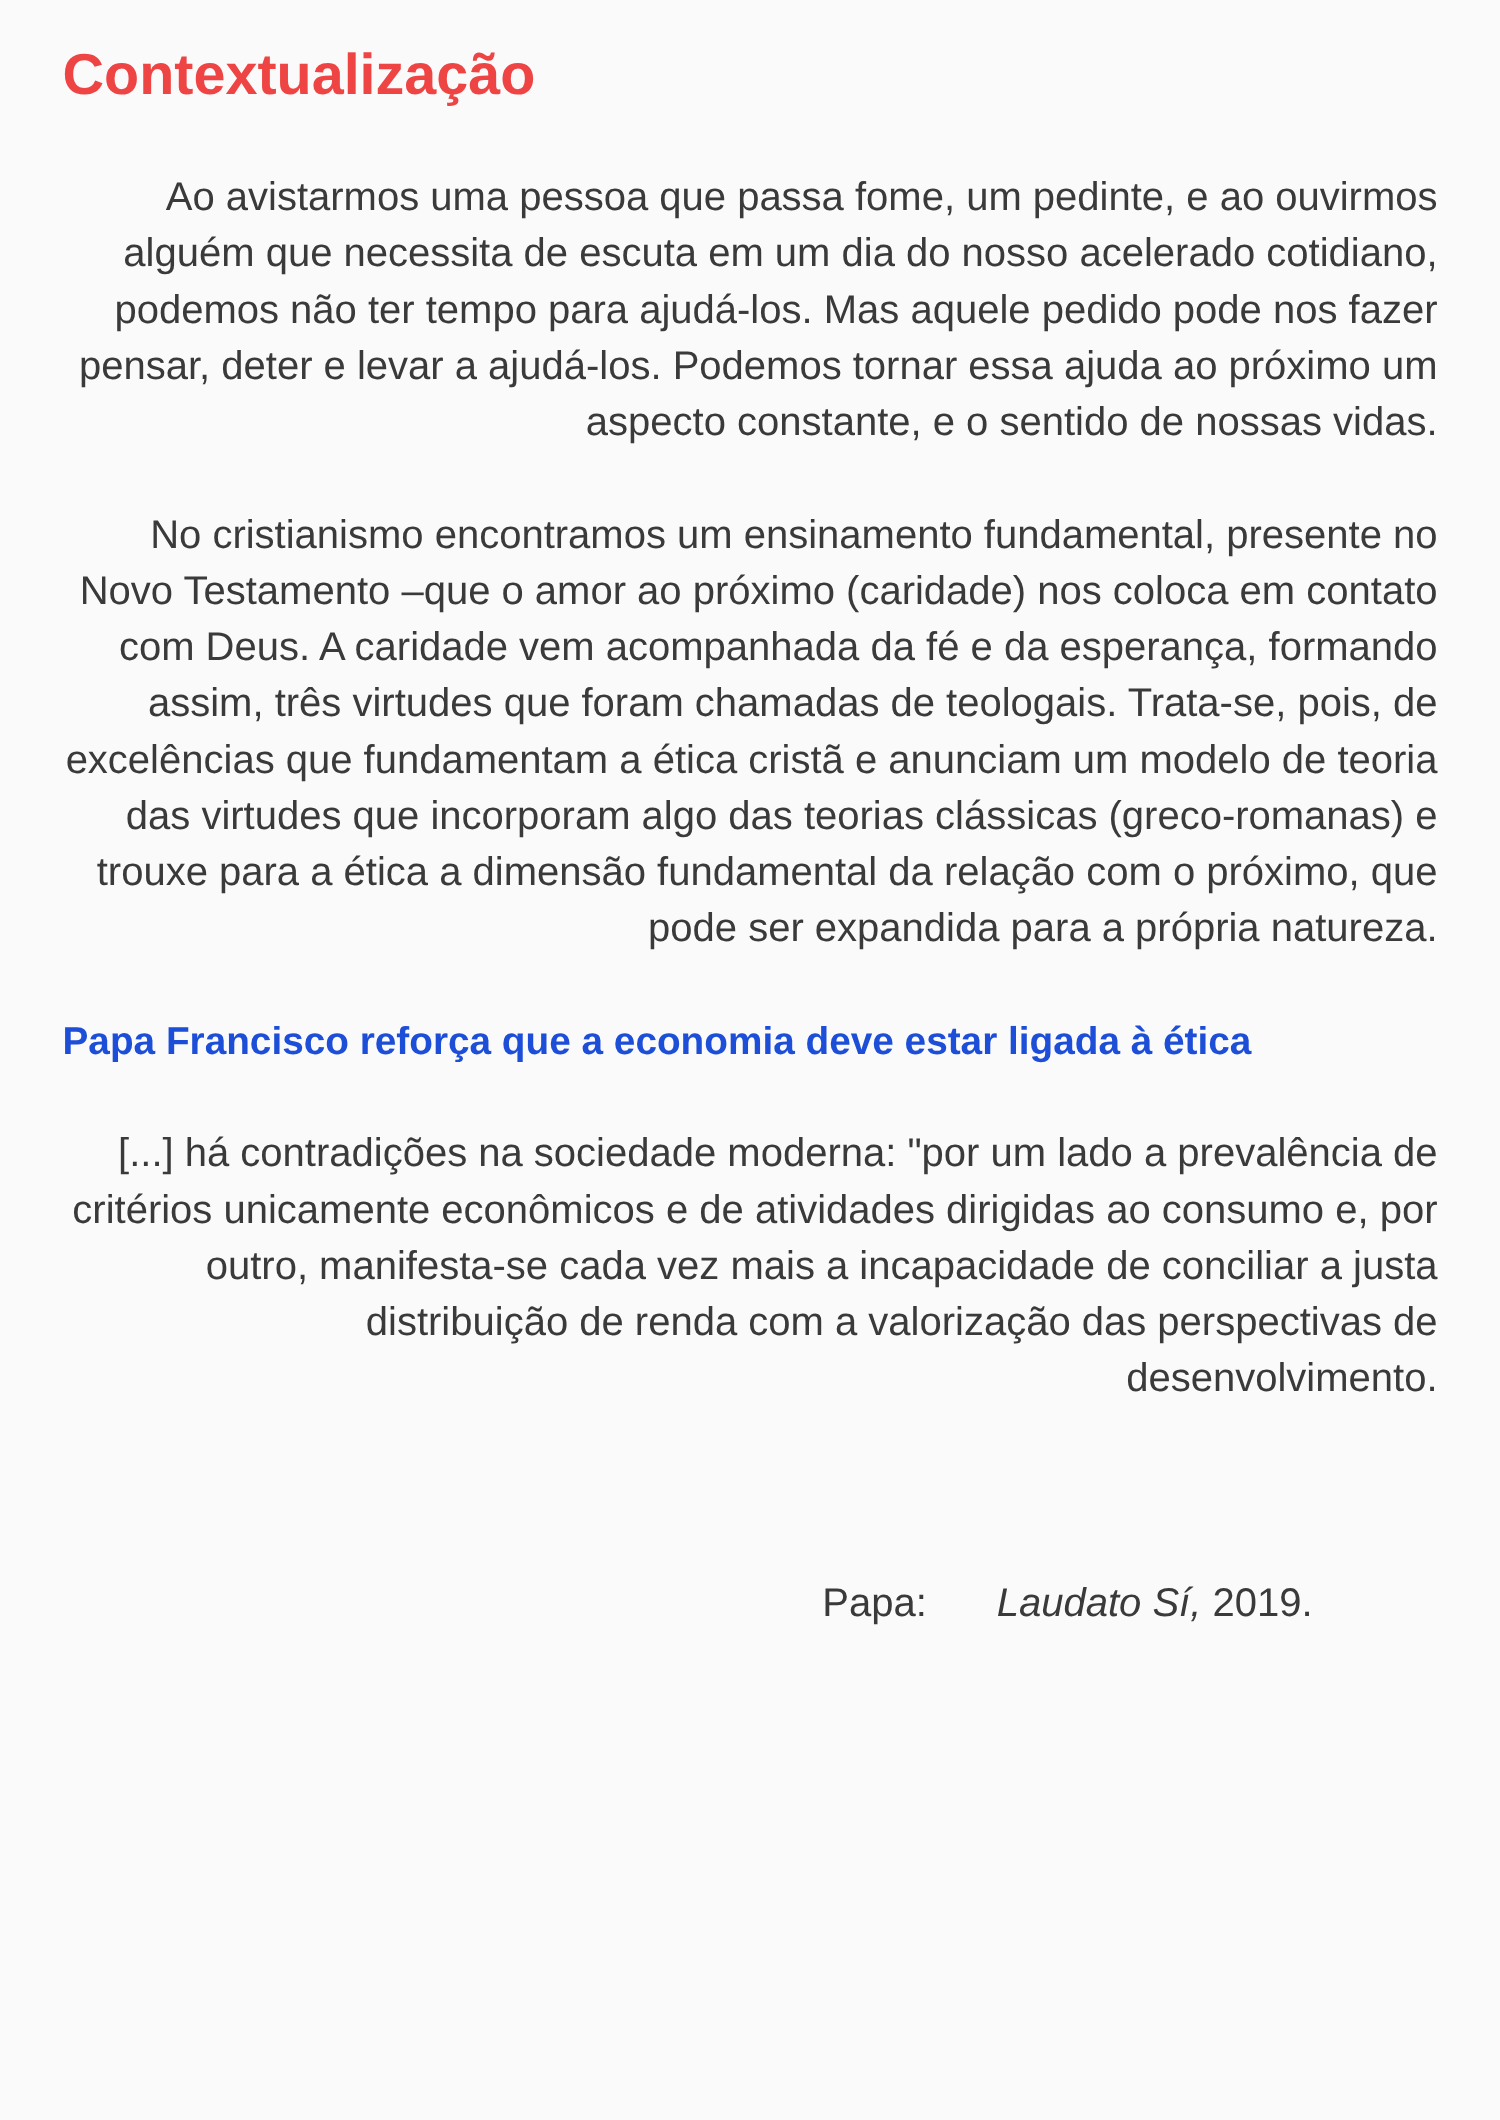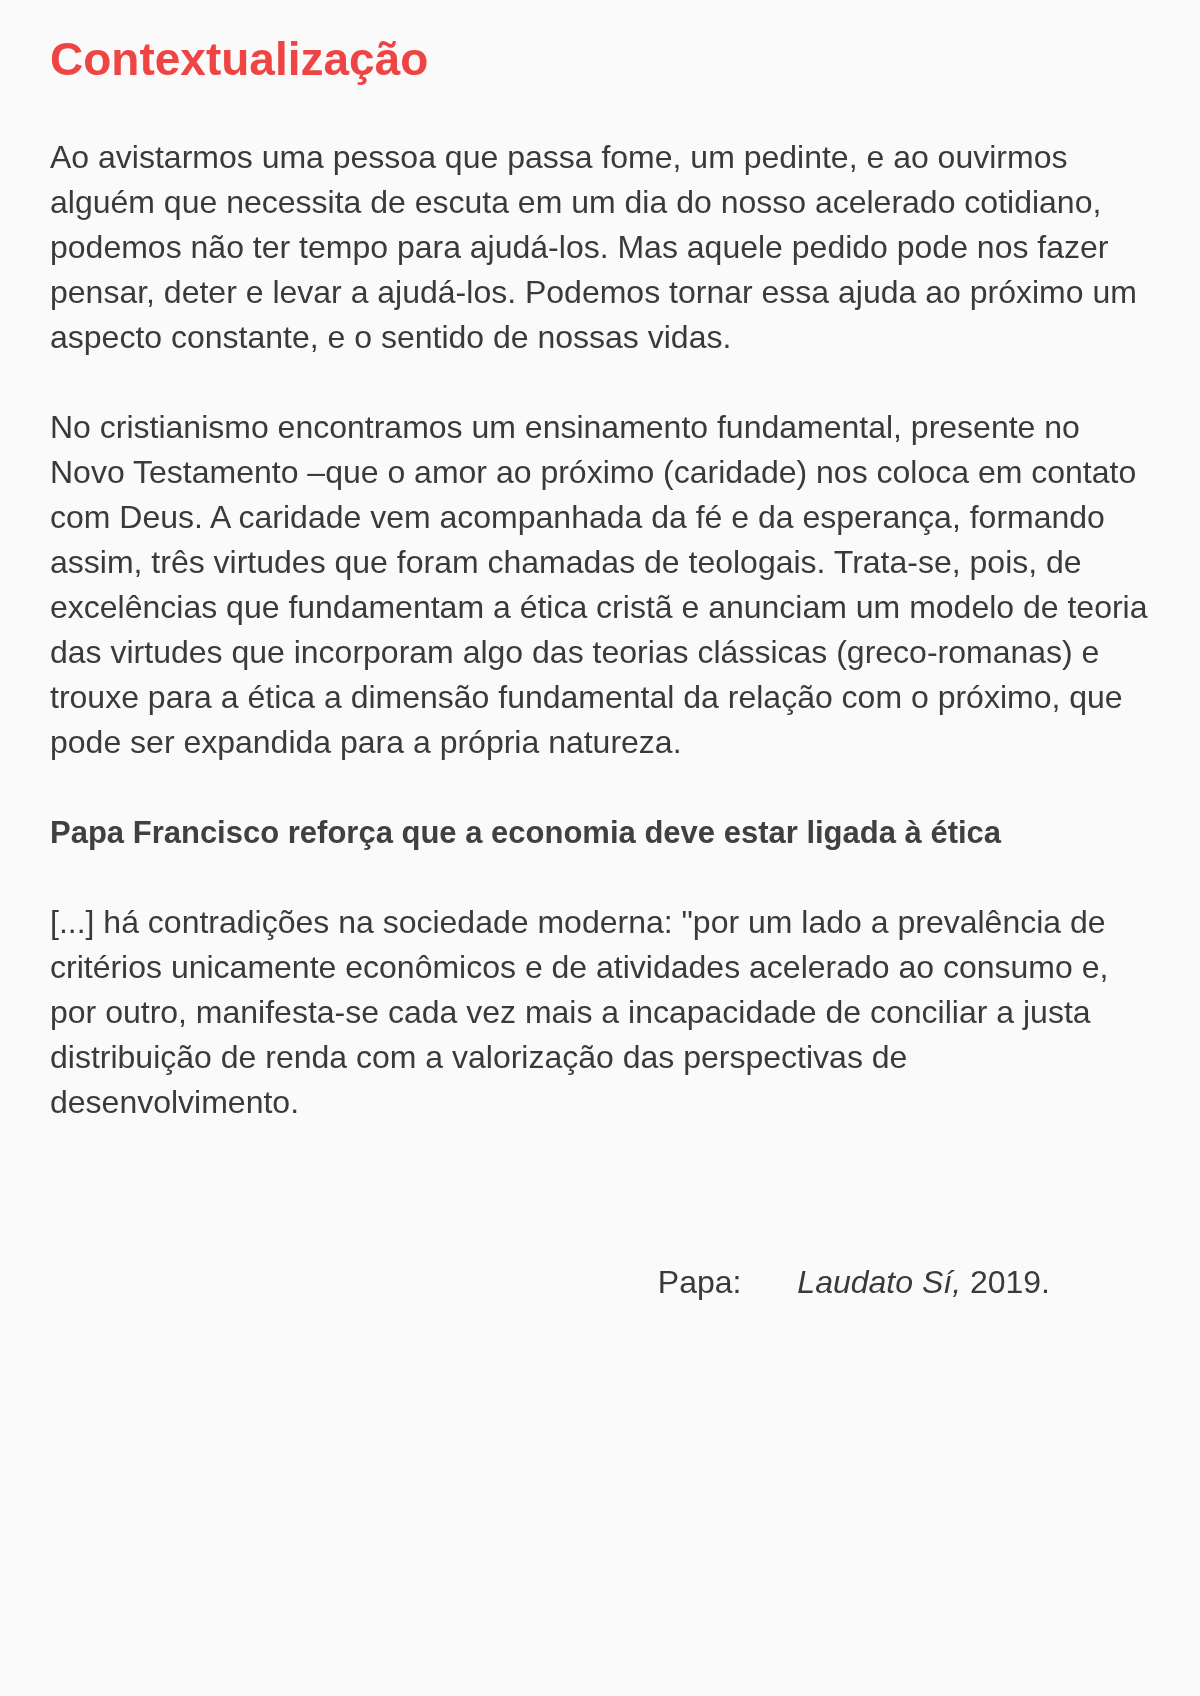--- a/index.html
+++ b/index.html
@@ -23,43 +23,44 @@
     line-height: 1.2;
     font-weight: 700;
     color: #ef4444;
     margin: 6px 0 48px 0;
   }
   .block {
     font-size: 32px;
     line-height: 45px;
     margin: 0 0 45px 0;
     color: #3a3a3a;
+    text-align: right;
   }
   h2.subheading {
     font-size: 31px;
     line-height: 45px;
     font-weight: 700;
-    color: #404040;
+    color: #1d4ed8;
     margin: 0 0 45px 0;
   }
   .source {
     text-align: right;
     padding-right: 100px;
   }
   .normal { font-style: normal; }
   .italic { font-style: italic; margin-left: 47px; }
   .bold   { font-weight: 700; }
 </style>
 </head>
 <body>
 
 <main class="doc">
   <h1 class="doc-title">Contextualização</h1>
 
   <section>
       <p class="block "><span class="normal">Ao avistarmos uma pessoa que passa fome, um pedinte, e ao ouvirmos alguém que necessita de escuta em um dia do nosso acelerado cotidiano, podemos não ter tempo para ajudá-los. Mas aquele pedido pode nos fazer pensar, deter e levar a ajudá-los. Podemos tornar essa ajuda ao próximo um aspecto constante, e o sentido de nossas vidas.</span></p>
       <p class="block "><span class="normal">No cristianismo encontramos um ensinamento fundamental, presente no Novo Testamento –que o amor ao próximo (caridade) nos coloca em contato com Deus. A caridade vem acompanhada da fé e da esperança, formando assim, três virtudes que foram chamadas de teologais. Trata-se, pois, de excelências que fundamentam a ética cristã e anunciam um modelo de teoria das virtudes que incorporam algo das teorias clássicas (greco-romanas) e trouxe para a ética a dimensão fundamental da relação com o próximo, que pode ser expandida para a própria natureza.</span></p>
       <h2 class="subheading"><span class="bold">Papa Francisco reforça que a economia deve estar ligada à ética</span></h2>
-      <p class="block "><span class="normal">[...] há contradições na sociedade moderna: "por um lado a prevalência de critérios unicamente econômicos e de atividades acelerado ao consumo e, por outro, manifesta-se cada vez mais a incapacidade de conciliar a justa distribuição de renda com a valorização das perspectivas de desenvolvimento.</span></p>
+      <p class="block "><span class="normal">[...] há contradições na sociedade moderna: "por um lado a prevalência de critérios unicamente econômicos e de atividades dirigidas ao consumo e, por outro, manifesta-se cada vez mais a incapacidade de conciliar a justa distribuição de renda com a valorização das perspectivas de desenvolvimento.</span></p>
       <p class="block "><br></p>
       <p class="block source"><span class="normal">Papa: </span><span class="italic">Laudato Sí,</span><span class="normal"> 2019.</span></p>
     </section>
 </main>
 
 </body></html>

